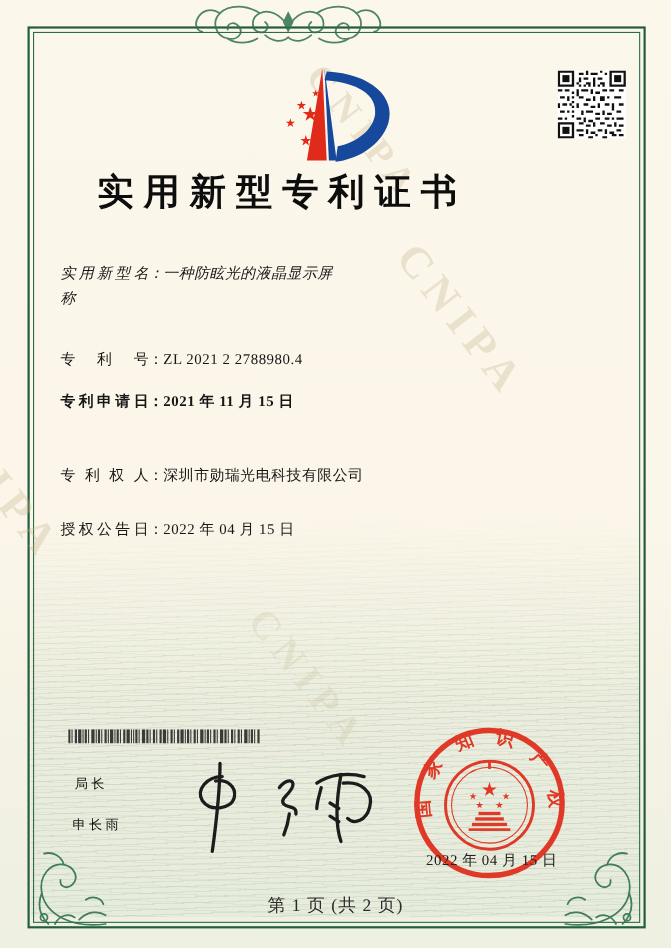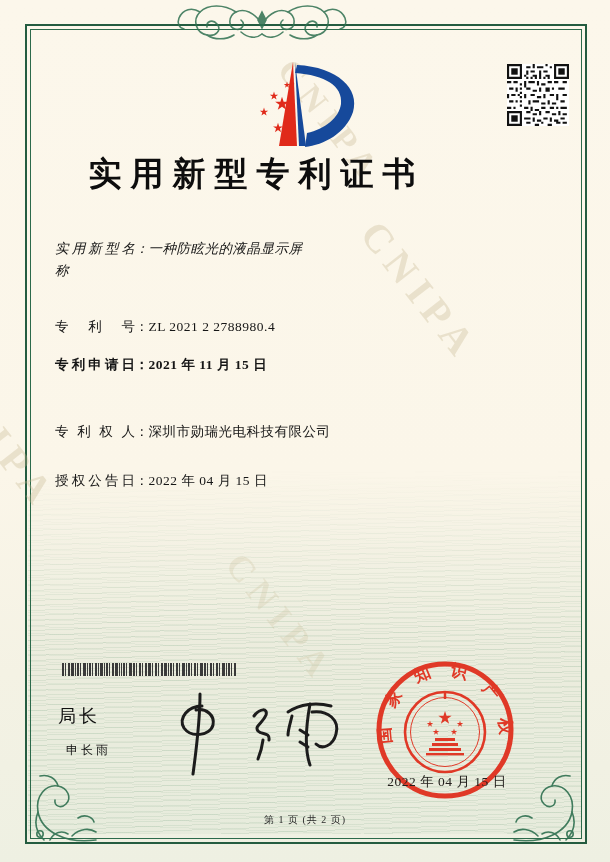--- a/index.html
+++ b/index.html
@@ -58,31 +58,31 @@
   .fcolon{display:inline-block;vertical-align:top;}
   .fvalue{display:inline-block;vertical-align:top;max-width:402px;letter-spacing:.5px;}
   .fgroup2{position:absolute;left:263px;top:0;white-space:nowrap;}
   .body-paras{
     position:absolute;left:44px;top:502px;width:522px;z-index:4;
     font-size:14px;line-height:30px;color:#1d1d1d;font-style:italic;
     text-align:justify;
   }
   .body-paras p{margin:0;text-indent:2em;}
   .barcode{position:absolute;left:62px;top:663px;z-index:4;}
-  .sig-title{position:absolute;left:58px;top:704px;z-index:6;font-size:18px;letter-spacing:3px;color:#111;}
+  .sig-title{position:absolute;left:68px;top:704px;z-index:6;font-size:12px;letter-spacing:3px;color:#111;}
   .sig-name{position:absolute;left:66px;top:742px;z-index:6;font-size:12px;letter-spacing:3px;color:#111;}
   .sig-hand{position:absolute;left:150px;top:682px;z-index:6;}
   .seal{position:absolute;left:372px;top:654px;z-index:5;opacity:.95;}
   .seal-date{
     position:absolute;left:378px;top:773px;width:138px;z-index:7;
     text-align:center;font-size:13.5px;color:#23201d;letter-spacing:.5px;white-space:nowrap;
   }
   .footer{
     position:absolute;left:0;top:813px;width:610px;z-index:4;
-    text-align:center;font-size:10px;color:#2a2a2a;letter-spacing:1px;
+    text-align:center;font-size:16px;color:#2a2a2a;letter-spacing:1px;
   }
   .orn{position:absolute;z-index:3;}
 </style>
 </head>
 <body>
 
 <div class="page">
 
   <div class="guilloche"></div>
 

